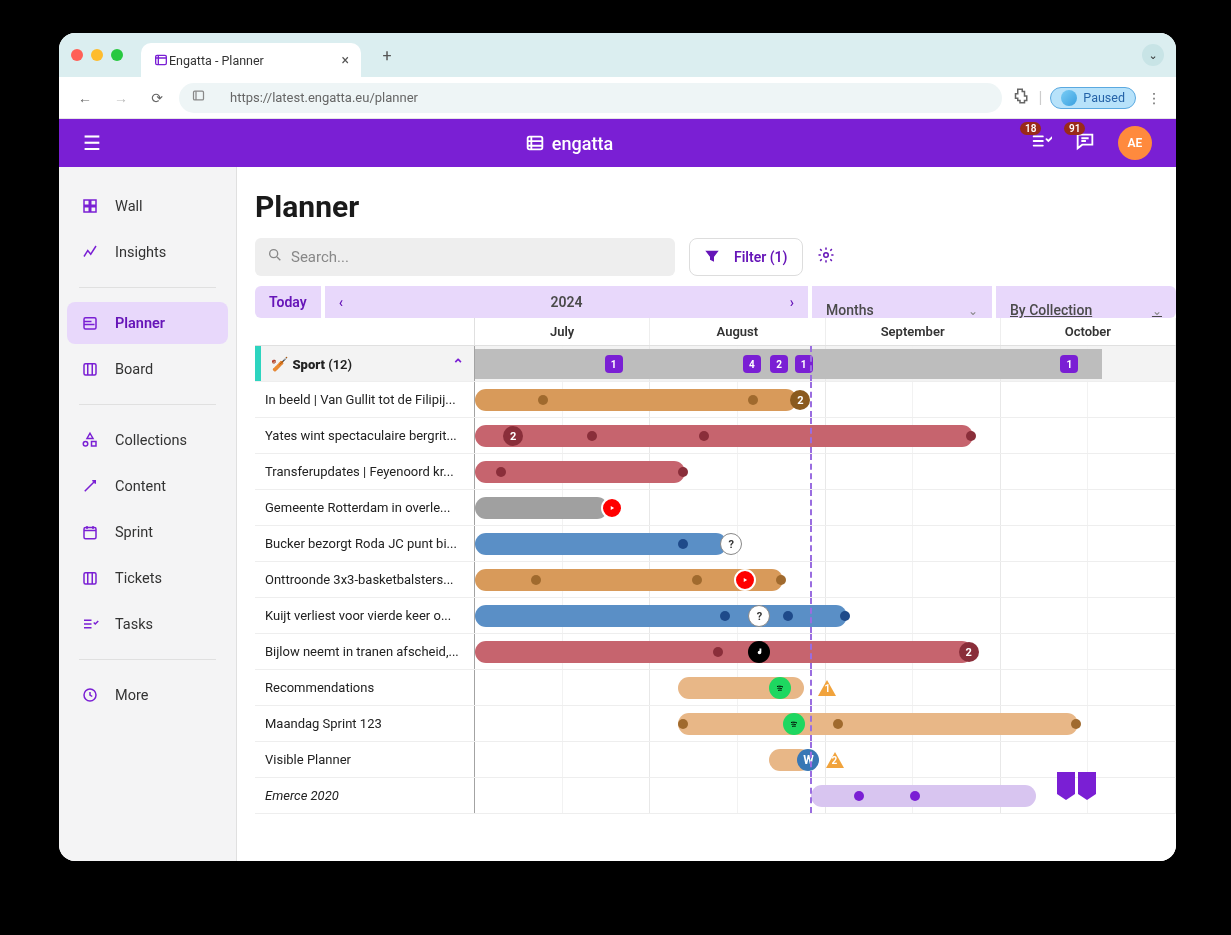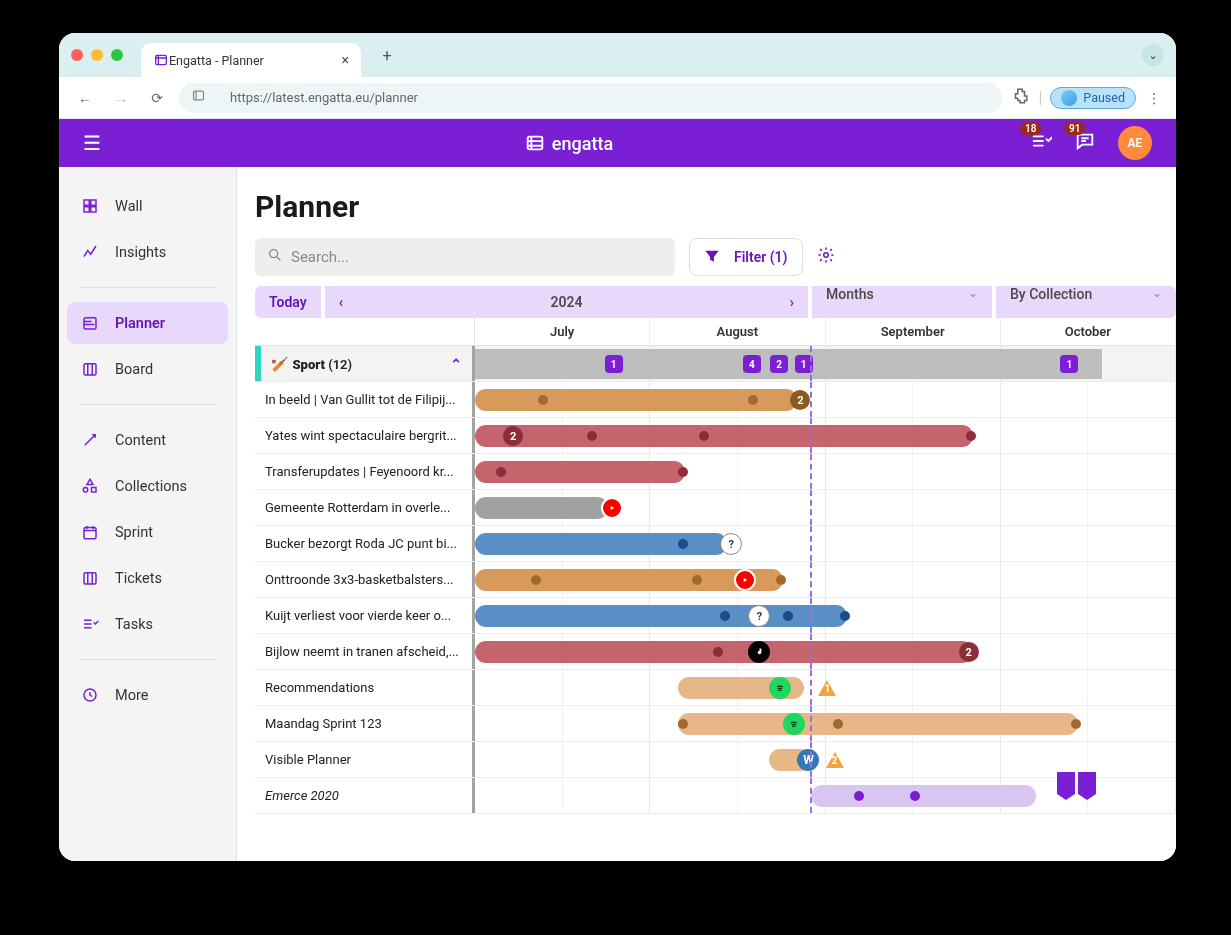--- a/index.html
+++ b/index.html
@@ -46,33 +46,33 @@
 .page-title { font-size: 30px; font-weight: 700; color: #1a1a1a; margin-bottom: 14px; }
 .controls { display: flex; align-items: center; gap: 14px; margin-bottom: 10px; }
 .search { flex: 0 0 420px; height: 38px; background: #eee; border-radius: 6px; display: flex; align-items: center; padding: 0 12px; gap: 8px; color: #888; font-size: 15px; }
 .filter-btn { height: 38px; border: 1px solid #ddd; border-radius: 8px; display: flex; align-items: center; gap: 14px; padding: 0 14px; color: #6615b8; font-weight: 600; font-size: 14px; }
 .gear { color: #6615b8; font-size: 18px; }
 
 .timeline-header { display: flex; gap: 4px; margin-bottom: 0; }
 .today-btn { background: #e8d8fb; color: #6615b8; font-weight: 600; padding: 8px 14px; border-radius: 6px 0 0 6px; font-size: 14px; }
 .year-nav { flex: 1; background: #e8d8fb; display: flex; align-items: center; justify-content: space-between; padding: 0 14px; color: #4a4a4a; font-weight: 600; font-size: 14px; border-radius: 0; }
 .year-nav .arrow { color: #6615b8; cursor: pointer; font-size: 14px; }
-.timeline-select { background: #e8d8fb; display: flex; align-items: flex-start; justify-content: space-between; padding: 0 14px; color: #4a4a4a; font-weight: 500; font-size: 14px; min-width: 180px; }
+.timeline-select { background: #e8d8fb; display: flex; align-items: flex-end; justify-content: space-between; padding: 0 14px; color: #4a4a4a; font-weight: 500; font-size: 14px; min-width: 180px; }
 .timeline-select .chev { color: #888; font-size: 12px; }
 
 .months-row { display: flex; height: 28px; border-bottom: 1px solid #e0e0e0; }
 .row-label-col { width: 220px; border-right: 1px solid #e0e0e0; flex-shrink: 0; }
 .months-cells { flex: 1; display: flex; position: relative; }
 .month-cell { flex: 1; text-align: center; font-size: 13px; font-weight: 600; color: #333; line-height: 28px; border-right: 1px solid #eee; }
 
 .gantt { flex: 1; overflow: hidden; position: relative; }
 .gantt-row { display: flex; height: 36px; border-bottom: 1px solid #eee; }
 .gantt-row.group { background: #f3f3f3; }
 .gantt-row.group .row-label { font-weight: 600; display: flex; align-items: center; justify-content: space-between; padding-right: 10px; }
-.row-label { width: 220px; padding: 0 10px; display: flex; align-items: center; font-size: 13px; color: #222; border-right: 3px solid #a3a3a3; white-space: nowrap; overflow: hidden; text-overflow: ellipsis; flex-shrink: 0; }
+.row-label { width: 220px; padding: 0 10px; display: flex; align-items: center; font-size: 13px; color: #222; border-right: 1px solid #a3a3a3; white-space: nowrap; overflow: hidden; text-overflow: ellipsis; flex-shrink: 0; }
 .row-label.italic { font-style: italic; }
 .row-track { flex: 1; position: relative; }
 .track-gridlines { position: absolute; inset: 0; display: flex; }
 .track-gridlines > div { flex: 1; border-right: 1px solid #f2f2f2; }
 .track-gridlines > div.mgrid { border-right: 1px solid #e8e8e8; }
 .today-line { position: absolute; top: 0; bottom: 0; border-left: 2px dashed #9a6de0; z-index: 5; }
 .bar { position: absolute; height: 22px; top: 7px; border-radius: 11px; display: flex; align-items: center; z-index: 2; }
 .bar.group-bar { height: 30px; top: 3px; border-radius: 0; background: #bdbdbd; }
 .marker { position: absolute; width: 18px; height: 18px; border-radius: 4px; background: #7a1fd4; color: #fff; font-size: 10px; font-weight: 700; display: flex; align-items: center; justify-content: center; top: 9px; z-index: 3; }
 .marker::after { content:''; position:absolute; bottom:-4px; left:50%; transform:translateX(-50%); border:4px solid transparent; border-top-color:#7a1fd4; }
@@ -204,32 +204,32 @@
               <rect x="4" y="5" width="16" height="15" rx="2"></rect>
               <path d="M9 5v15M15 5v15"></path>
             </svg>
           </span>
           <span>Board</span>
         </div>
       <div class="side-divider"></div>
       <div class="side-item">
           <span class="side-icon">
             <svg viewBox="0 0 24 24" class="icon">
+              <path d="M12 3l4 7H8zM6 14a3 3 0 100 6 3 3 0 000-6zM14 14h6v6h-6z"></path>
+            </svg>
+          </span>
+          <span>Collections</span>
+        </div>
+      <div class="side-item">
+          <span class="side-icon">
+            <svg viewBox="0 0 24 24" class="icon">
               <path d="M5 19l14-14M15 5h4v4"></path>
             </svg>
           </span>
           <span>Content</span>
-        </div>
-      <div class="side-item">
-          <span class="side-icon">
-            <svg viewBox="0 0 24 24" class="icon">
-              <path d="M12 3l4 7H8zM6 14a3 3 0 100 6 3 3 0 000-6zM14 14h6v6h-6z"></path>
-            </svg>
-          </span>
-          <span>Collections</span>
         </div>
       <div class="side-item">
           <span class="side-icon">
             <svg viewBox="0 0 24 24" class="icon">
               <rect x="4" y="6" width="16" height="15" rx="2"></rect>
               <path d="M4 10h16M8 4v4M16 4v4"></path>
             </svg>
           </span>
           <span>Sprint</span>
         </div>
@@ -289,21 +289,21 @@
         <div class="today-btn">Today</div>
         <div class="year-nav">
           <span class="arrow">‹</span>
           <span>2024</span>
           <span class="arrow">›</span>
         </div>
         <div class="timeline-select">
           <span>Months</span>
             <span class="chev">⌄</span>
         </div>
-        <div class="timeline-select" style="border-radius:0 6px 6px 0;">
+        <div class="timeline-select" style="border-radius:0 6px 6px 0;text-decoration:underline;">
           <span>By Collection</span>
             <span class="chev">⌄</span>
         </div>
       </div>
 
       <div class="months-row">
         <div class="row-label-col"></div>
         <div class="months-cells" id="months-cells">
             <div class="month-cell" style="flex: 1 1 0%;">July</div>
             <div class="month-cell" style="flex: 1 1 0%;">August</div>

